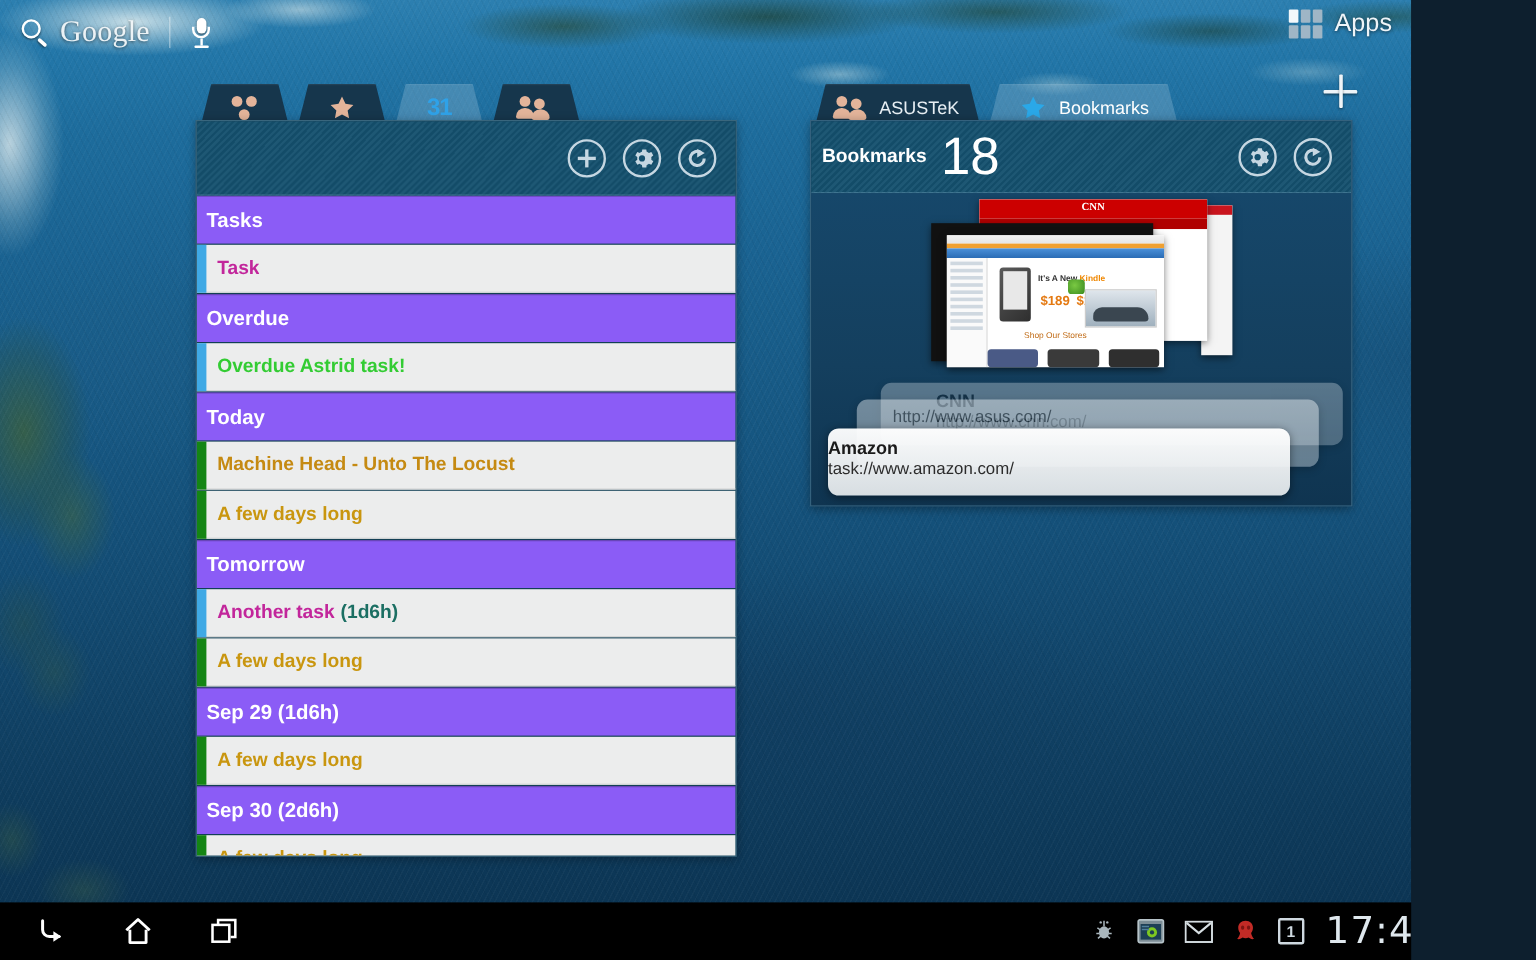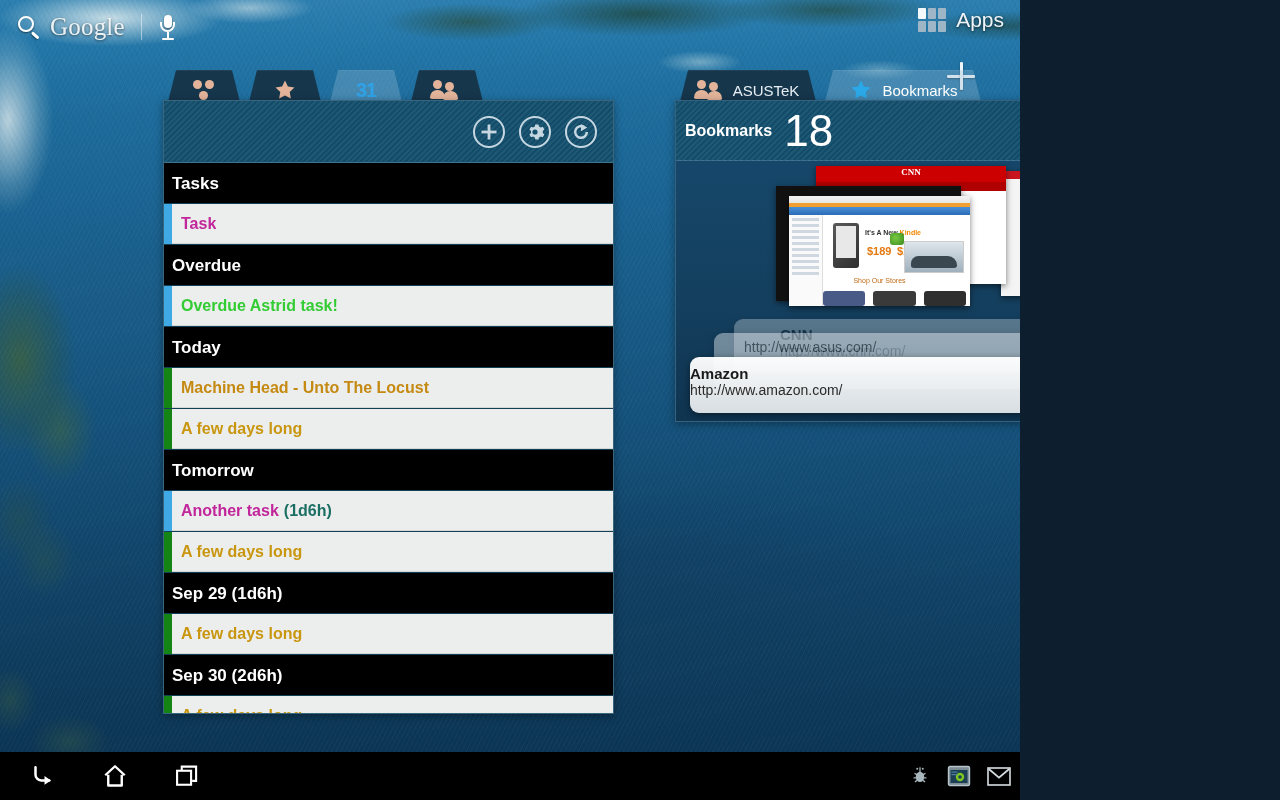--- a/index.html
+++ b/index.html
@@ -4,21 +4,21 @@
 <style>
   * { box-sizing: border-box; margin: 0; padding: 0; }
   html, body {
     width: 1280px; height: 800px;
     overflow: hidden;
     font-family: "Liberation Sans", sans-serif;
     background: #0d1f2e;
   }
   #screen {
     position: relative;
-    width: 1020px; height: 800px;
+    width: 1176px; height: 800px;
     overflow: hidden;
   }
 
   
   #wallpaper {
     position: absolute; inset: 0;
     background:
       
       radial-gradient(ellipse 150px 38px at 110px 18px, rgba(225,238,240,.85) 0%, rgba(200,225,230,.25) 55%, transparent 75%),
       radial-gradient(ellipse 90px 22px at 250px 8px, rgba(230,240,238,.55) 0%, transparent 70%),
@@ -199,21 +199,21 @@
   .circ-btn {
     width: 32px; height: 32px; border-radius: 50%;
     border: 2px solid #c6d7e2; position: relative;
     display:flex; align-items:center; justify-content:center;
   }
   .circ-btn svg { display:block; }
 
   .sec-header {
     height: 40px; display: flex; align-items: center;
     padding-left: 8px;
-    background: #000000;
+    background: #8b5cf6;
     color: #ffffff; font-size: 17px; font-weight: 700;
     border-top: 1px solid rgba(0,0,0,.25);
   }
   .task-row {
     height: 40px; display: flex; align-items: center;
     background: #eceded;
     margin: 1px 0 1px 0;
     border-bottom: 1px solid #d4d6d6;
   }
   .task-row .bar { width: 8px; height: 40px; flex: none; }
@@ -538,21 +538,21 @@
 
       <div class="bm-card" id="bm-card-3">
         <div class="bm-name">CNN</div>
         <div class="bm-url">http://www.cnn.com/</div>
       </div>
       <div class="bm-card" id="bm-card-2">
         <div class="bm-url">http://www.asus.com/</div>
       </div>
       <div class="bm-card" id="bm-card-1">
         <div class="bm-name">Amazon</div>
-        <div class="bm-url">http://www.amazon.com/</div>
+        <div class="bm-url">task://www.amazon.com/</div>
       </div>
     </div>
   </div>
 
   <div id="system-bar">
     <div id="navkeys">
       <span class="nav-btn">
         <svg width="30" height="30" viewBox="0 0 24 24">
           <path fill="none" stroke="#ffffff" stroke-width="2" stroke-linecap="round" d="M6 5v6a4.5 4.5 0 004.5 4.5H17"></path>
           <path fill="#ffffff" d="M18.4 15.5 L13.2 12 L13.2 19 Z"></path>

